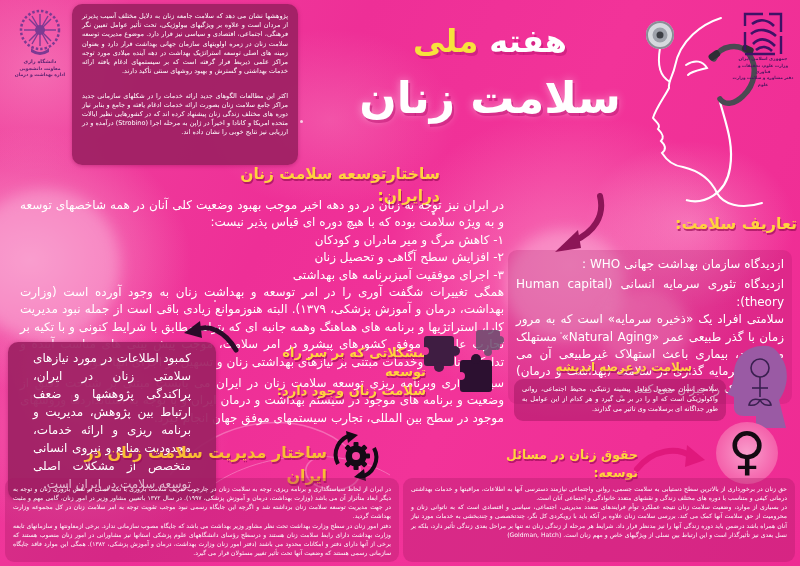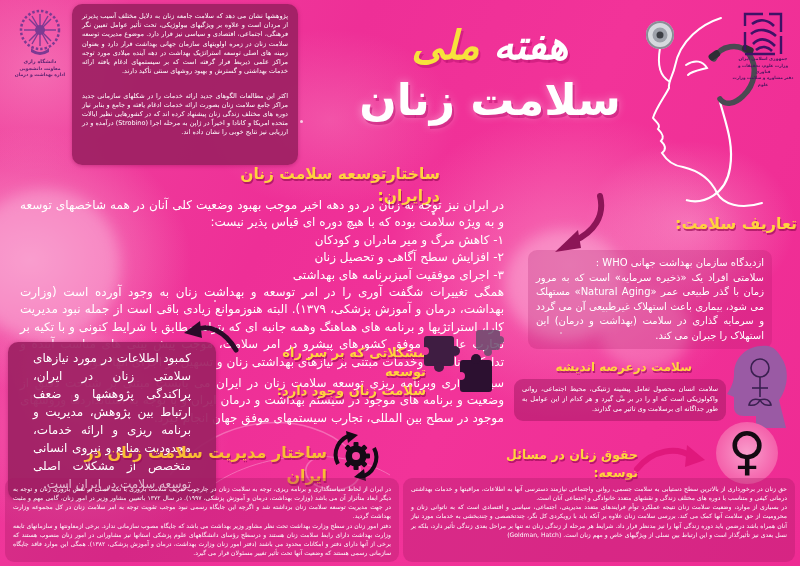--- a/index.html
+++ b/index.html
@@ -21,23 +21,23 @@
   .panel-dark{ position:absolute; background:rgba(158,32,99,.93); border-radius:10px;
     color:#fff; text-align:justify; padding:8px 10px; box-shadow:0 1px 4px rgba(120,0,70,.35); }
   .panel-soft{ position:absolute; background:rgba(165,25,100,.32); border-radius:9px;
     color:#fff; text-align:justify; padding:6px 8px; }
   .heading{ position:absolute; color:#ffd33e; font-weight:bold; text-align:right;
     text-shadow:1px 1.5px 0 rgba(150,10,85,.65); line-height:1.45; }
   .body-text{ position:absolute; color:#fff; text-align:justify; }
   .body-text p, .panel-dark p, .panel-soft p{ margin:0; }
   .logo-caption{ font-weight:bold; text-align:center; line-height:1.5; }
   .title{ position:absolute; text-align:center; font-weight:bold; }
-  .title .ln1{ font-size:40px; color:#fff; text-shadow:2px 3px 0 rgba(190,20,115,.55); letter-spacing:1px;font-style:italic; }
+  .title .ln1{ font-size:32px; color:#fff; text-shadow:2px 3px 0 rgba(190,20,115,.55); letter-spacing:1px; }
   .title .ln1 .yellow{ color:#f7e23c; }
-  .title .ln2{ font-size:44px; color:#fff; margin-top:6px; letter-spacing:2px;
+  .title .ln2{ font-size:44px; color:#fff; margin-top:12px; letter-spacing:2px;
      text-shadow:2px 3px 0 rgba(190,20,115,.55), 0 0 10px rgba(255,255,255,.45); }
   svg{ display:block; }
 </style>
 </head>
 <body>
 
 <div class="poster">
 
   <div class="blob" style="left:-30px;top:190px;width:150px;height:150px;background:rgba(250,168,212,.55)"></div>
   <div class="blob" style="left:505px;top:230px;width:120px;height:110px;background:rgba(252,178,216,.5)"></div>
@@ -122,22 +122,23 @@
     <p>۳- اجرای موفقیت آمیزبرنامه های بهداشتی</p>
     <p>همگی تغییرات شگفت آوری را در امر توسعه و بهداشت زنان به وجود آورده است (وزارت بهداشت، درمان و آموزش پزشکی، ۱۳۷۹). البته هنوزموانع زیادی باقی است از جمله نبود مدیریت کارا، استراتژیها و برنامه های هماهنگ وهمه جانبه ای که بتواند مطابق با شرایط کنونی و با تکیه بر تجارب علمی و موفق کشورهای پیشرو در امر سلامت، موجب پیش بینی های مناسب آینده و تدارک برنامه ها وخدمات مبتنی بر نیازهای بهداشتی زنان و تسهیل در اجرای آنها شود.</p>
     <p style="margin-top:4px">سیاستگذاری وبرنامه ریزی توسعه سلامت زنان در ایران می بایست مبتنی بر شناخت دقیق از وضعیت و برنامه های موجود در سیستم بهداشت و درمان ایران و با توجه به استانداردها وروشهای موجود در سطح بین المللی، تجارب سیستمهای موفق جهان انجام گیرد.</p>
   </div>
 
   <svg width="54" height="66" viewBox="0 0 54 66" style="position:absolute;left:552px;top:192px">
     <path d="M48 4 C 53 24, 42 40, 22 49" stroke="#8c1557" stroke-width="6" fill="none" stroke-linecap="round"></path>
     <polygon points="26,38 3,60 29,56" fill="#8c1557"></polygon>
   </svg>
   <div class="heading" style="left:655px;top:212px;width:142px;font-size:16px">تعاریف سلامت:</div>
-  <div class="panel-soft" style="left:528px;top:250px;width:244px;font-size:10px;line-height:1.45;background:rgba(165,25,100,.22)">
+  <div class="panel-soft" style="left:508px;top:250px;width:284px;font-size:12px;line-height:1.45;background:rgba(165,25,100,.22)">
     <p>ازدیدگاه سازمان بهداشت جهانی WHO :</p>
+    <p style="margin-top:3px">ازدیدگاه تئوری سرمایه انسانی (Human capital theory):</p>
     <p>سلامتی افراد یک «ذخیره سرمایه» است که به مرور زمان با گذر طبیعی عمر «Natural Aging» مستهلک می شود، بیماری باعث استهلاک غیرطبیعی آن می گردد و سرمایه گذاری در سلامت (بهداشت و درمان) این استهلاک را جبران می کند.</p>
   </div>
 
   <div class="heading" style="left:552px;top:359px;width:140px;font-size:12px">سلامت درعرصه اندیشه</div>
   <div class="panel-soft" style="left:514px;top:379px;width:212px;font-size:6.6px;line-height:1.5;background:rgba(150,20,90,.45)">
     <p>سلامت انسان محصول تعامل پیشینه ژنتیکی، محیط اجتماعی، روانی واکولوژیکی است که او را در بر می گیرد و هر کدام از این عوامل به طور جداگانه ای برسلامت وی تاثیر می گذارند.</p>
   </div>
   <svg width="70" height="86" viewBox="0 0 70 86" style="position:absolute;left:724px;top:342px">
     <path d="M44 4 C 24 2, 10 15, 10 32 C 10 40, 7 46, 3 52 L 10 55 L 10 65 C 10 71, 14 74, 20 74 L 32 74 L 32 86 L 62 86 L 55 58 C 64 46, 66 27, 57 15 C 53 8, 49 5, 44 4 Z" fill="#9a5aa4"></path>
     <g fill="none" stroke="#3a2050" stroke-width="1.6">

